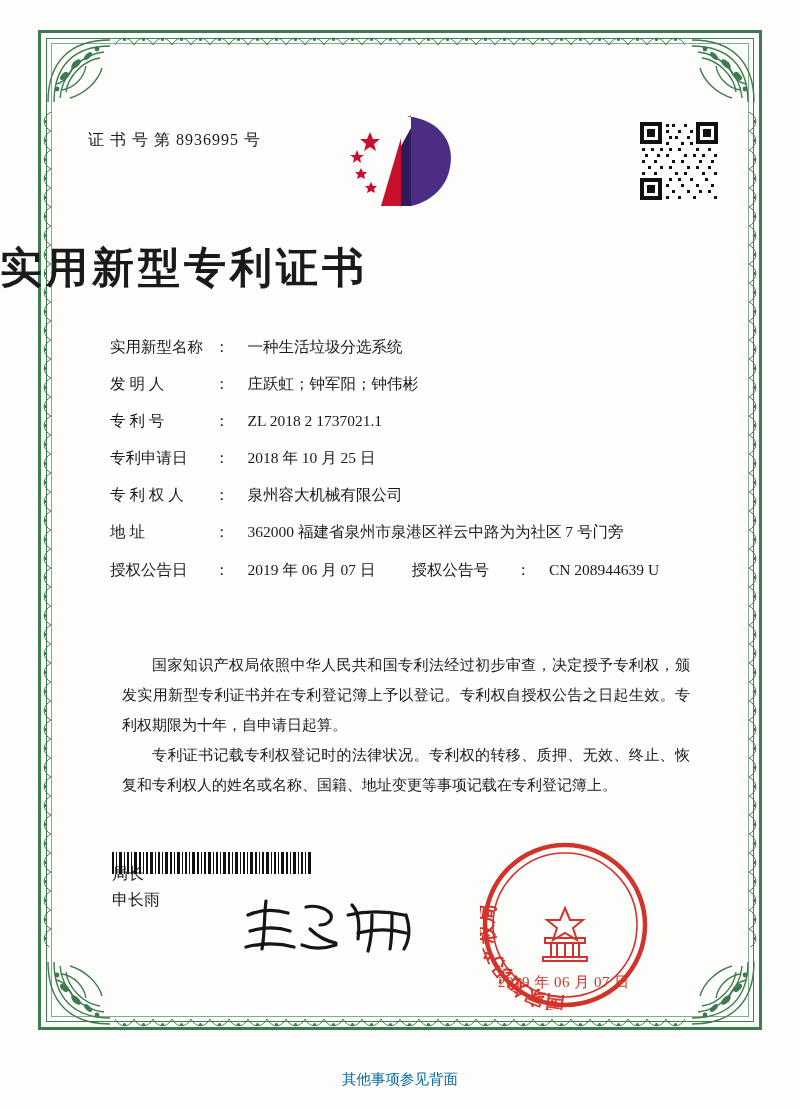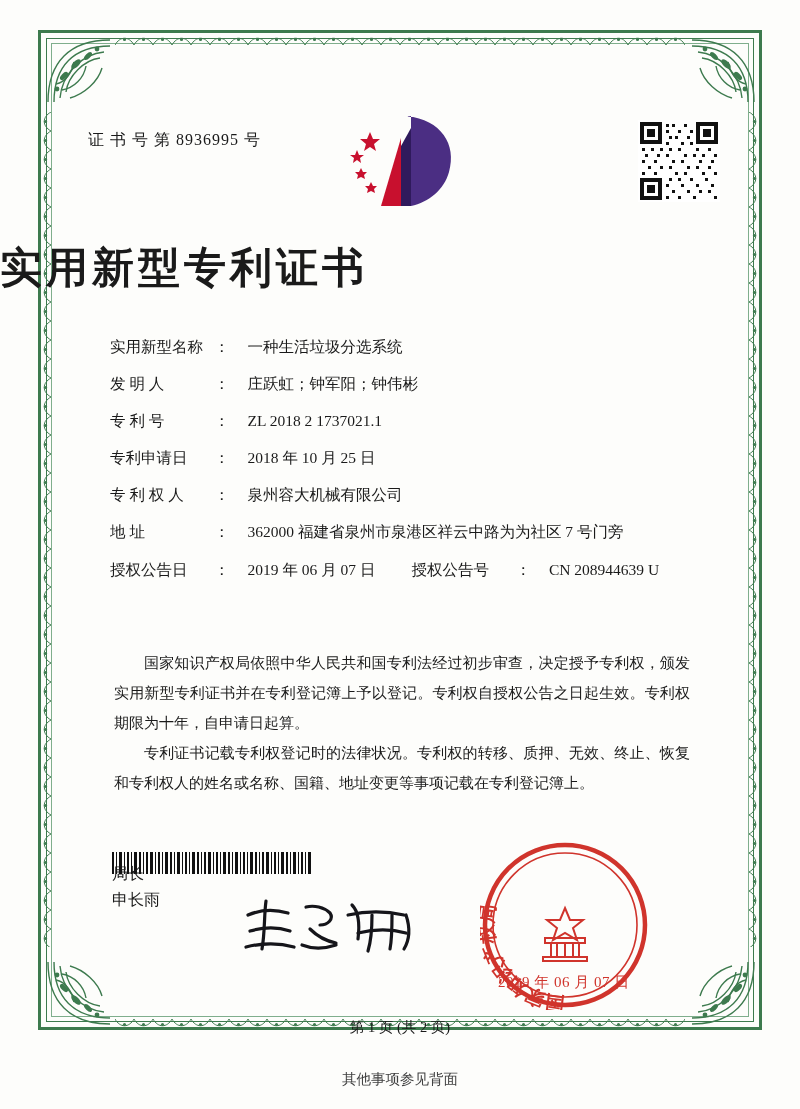--- a/index.html
+++ b/index.html
@@ -137,23 +137,22 @@
   .paras {
     position: absolute;
     left: 110px;
     top: 650px;
     width: 580px;
     font-size: 15px;
     line-height: 30px;
     text-align: justify;
   }
   .paras p {
-    margin: 0 0 0 4px;
+    margin: 0 0 0 12px;
     text-indent: 2em;
-    font-family: Liberation Mono, monospace;
   }
 
   
   .barcode {
     position: absolute;
     left: 112px;
     top: 852px;
     width: 200px;
     height: 22px;
   }
@@ -198,21 +197,21 @@
     text-align: center;
     font-size: 14.5px;
   }
 
   .footer-note {
     position: absolute;
     left: 0; right: 0;
     top: 1070px;
     text-align: center;
     font-size: 14.5px;
-    color: #404040;
+    color: #0369a1;
   }
 </style>
 </head>
 <body>
 
 <div class="page">
 
   <div class="border-outer"></div>
   <div class="border-inner"></div>
   <div class="border-hair"></div>
@@ -600,16 +599,15 @@
 
         <path id="sealArc" d="M 85 157 A 72 72 0 1 1 85 13" fill="none" stroke="none"></path>
         <text font-family="'DejaVu Serif','Liberation Serif',serif" font-size="19" font-weight="bold" fill="#d0342c">
           <textPath href="#sealArc" startOffset="0%">国家知识产权局</textPath>
         </text>
       </g>
     </svg>
   </div>
   <div class="seal-date">2019 年 06 月 07 日</div>
 
-  <div class="page-no">第 1 页 (共 2 页)</div>
   <div class="footer-note">其他事项参见背面</div>
 
 </div>
 
 </body></html>

